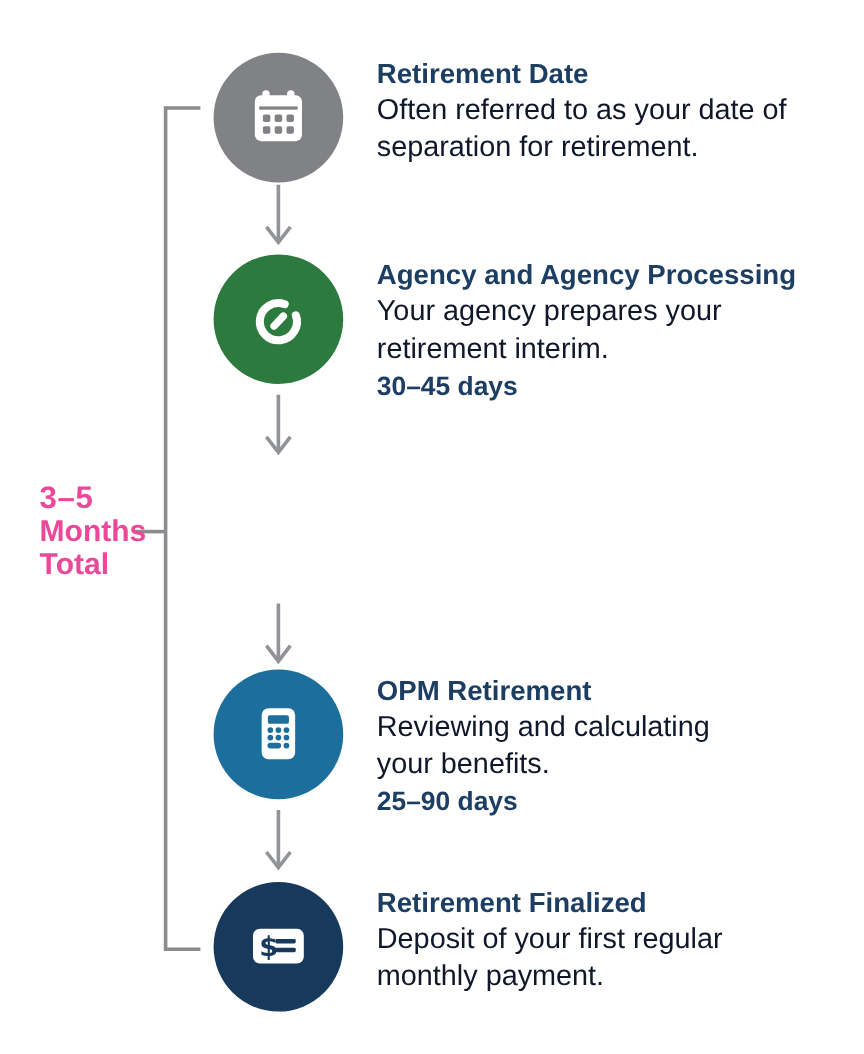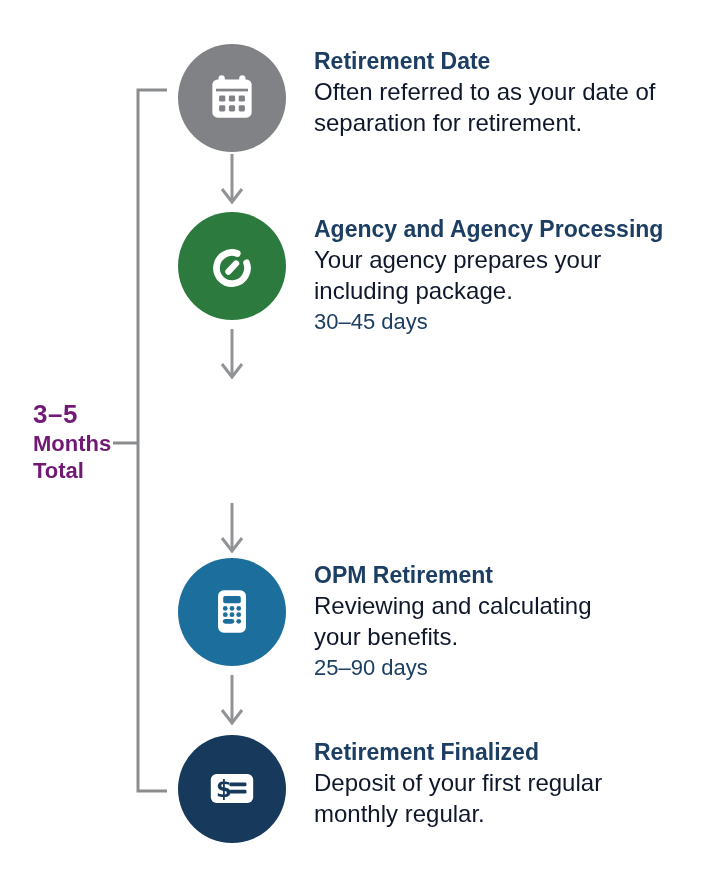--- a/index.html
+++ b/index.html
@@ -8,41 +8,41 @@
   .canvas {
     position: relative;
     width: 720px;
     height: 878px;
     background: #ffffff;
     overflow: hidden;
   }
 
   
   .bracket-svg { position: absolute; left: 0; top: 0; }
-  .total-label { position: absolute; left: 33px; top: 399px; color: #701a75; }
+  .total-label { position: absolute; left: 33px; top: 399px; color: #ec4899; }
   .total-range { font-size: 26px; font-weight: bold; line-height: 31px; letter-spacing: .5px; }
-  .total-line  { font-size: 22px; font-weight: bold; line-height: 27px; }
+  .total-line  { font-size: 25px; font-weight: bold; line-height: 27px; }
 
   
   .step { position: absolute; left: 178px; display: flex; gap: 28px; }
   .circle {
     width: 108px; height: 108px; border-radius: 50%;
     flex: 0 0 108px;
     display: flex; align-items: center; justify-content: center;
   }
   .c-gray      { background: #808285; color: #808285; }
   .c-green     { background: #2c7a3e; color: #2c7a3e; }
   .c-lightblue { background: #1d9ed8; color: #1d9ed8; }
   .c-blue      { background: #1c6f9d; color: #1c6f9d; }
   .c-navy      { background: #17395c; color: #17395c; }
 
   .step-text  { padding-top: 2px; white-space: nowrap; }
   .step-title { font-size: 23px; line-height: 30px; font-weight: bold; color: #1c3e63; }
   .step-body  { font-size: 24px; line-height: 31px; color: #0f172a; }
-  .step-days  { font-size: 22px; line-height: 31px; font-weight: normal; color: #1c3e63; }
+  .step-days  { font-size: 22px; line-height: 31px; font-weight: bold; color: #1c3e63; }
 
   .arrow { position: absolute; left: 219px; }
 </style>
 </head>
 <body>
 
 <div class="canvas">
 
   <svg class="bracket-svg" width="180" height="878" viewBox="0 0 180 878">
     <path d="M167 90 L138 90 L138 791 L167 791" fill="none" stroke="#8a8c8e" stroke-width="3"></path>
@@ -83,21 +83,21 @@
 
   <div class="step" style="top:212px">
     <div class="circle c-green">
       <svg width="62" height="62" viewBox="0 0 60 60">
         <path d="M44.1 26.9 A15 15 0 1 1 35.1 17.9" fill="none" stroke="#fff" stroke-width="6.5" stroke-linecap="round"></path>
         <path d="M26.5 35.5 L34 27.5" fill="none" stroke="#fff" stroke-width="6" stroke-linecap="round"></path>
       </svg>
     </div>
     <div class="step-text">
       <div class="step-title">Agency and Agency Processing</div>
-      <div class="step-body"><span>Your agency prepares your</span><br><span>including package.</span></div>
+      <div class="step-body"><span>Your agency prepares your</span><br><span>retirement interim.</span></div>
       <div class="step-days">30–45 days</div>
     </div>
   </div>
 
   <svg class="arrow" style="top:327px" width="26" height="56" viewBox="0 0 26 56">
     <line x1="13" y1="2" x2="13" y2="48" stroke="#919396" stroke-width="3"></line>
     <polyline points="3,37 13,50 23,37" fill="none" stroke="#919396" stroke-width="3"></polyline>
   </svg>
 
 
@@ -137,17 +137,17 @@
     <div class="circle c-navy">
       <svg width="62" height="62" viewBox="0 0 60 60">
         <rect x="9.5" y="15.5" width="41" height="28" rx="5.5" fill="#fff"></rect>
         <text x="14.5" y="37.5" font-size="22" font-weight="bold" fill="currentColor" font-family="DejaVu Sans, sans-serif">$</text>
         <rect x="27.5" y="23.8" width="16.5" height="3.6" rx="1.2" fill="currentColor"></rect>
         <rect x="27.5" y="30.8" width="16.5" height="3.6" rx="1.2" fill="currentColor"></rect>
       </svg>
     </div>
     <div class="step-text">
       <div class="step-title">Retirement Finalized</div>
-      <div class="step-body"><span>Deposit of your first regular</span><br><span>monthly regular.</span></div>
+      <div class="step-body"><span>Deposit of your first regular</span><br><span>monthly payment.</span></div>
     </div>
   </div>
 
 </div>
 
 </body></html>

